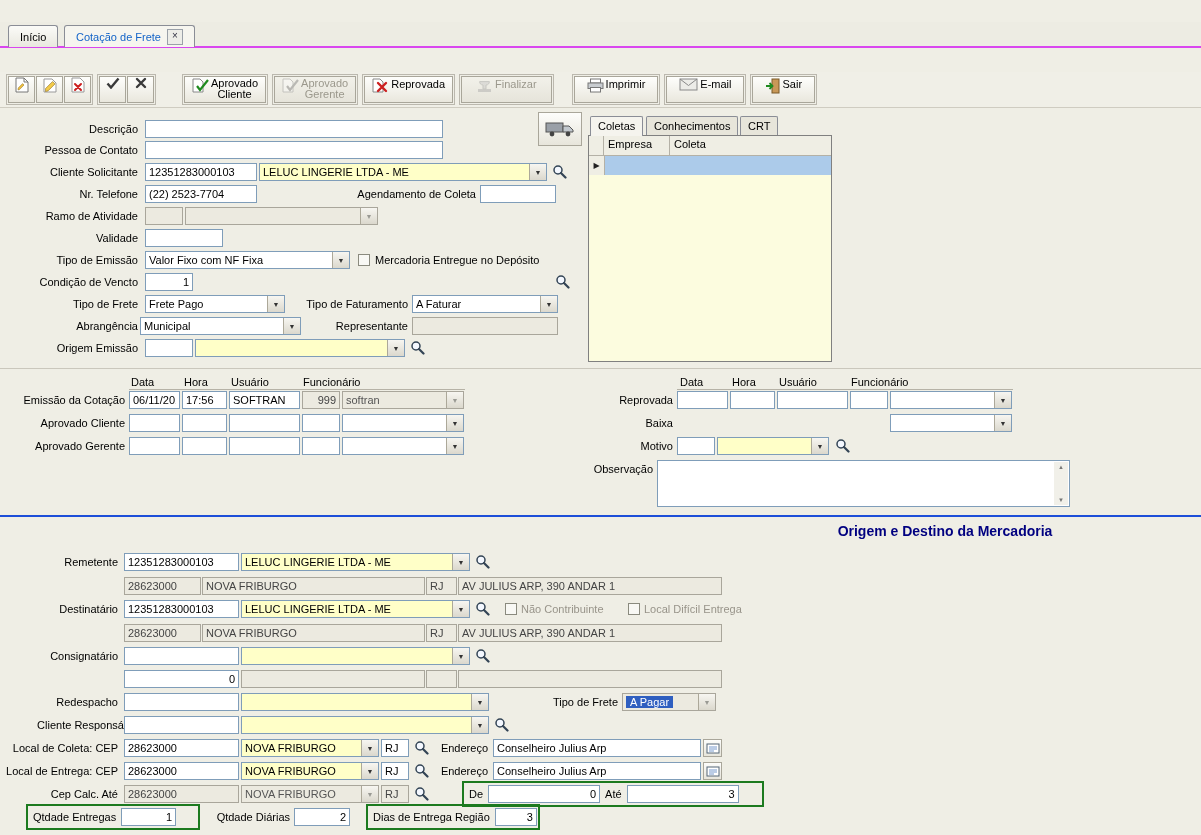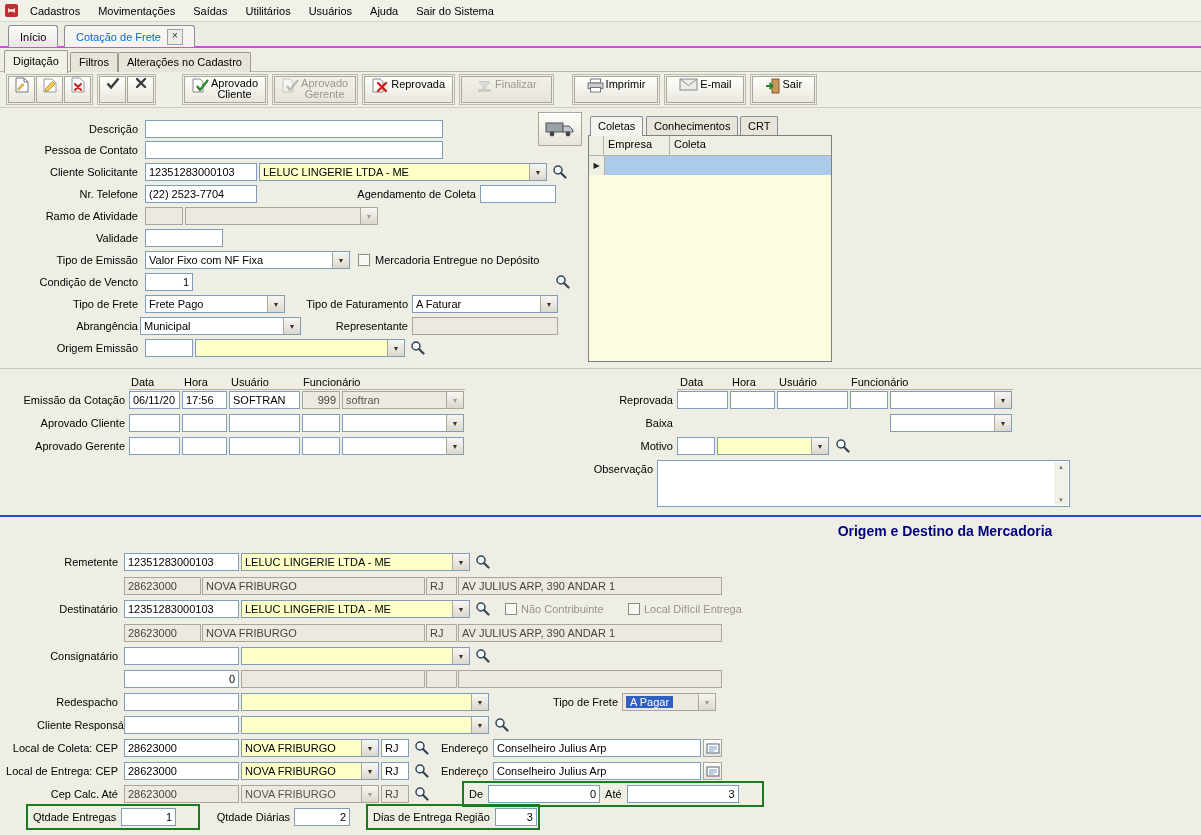--- a/index.html
+++ b/index.html
@@ -73,51 +73,31 @@
   .addrbtn{width:19px;height:18px;border:1px solid #A9A69A;background:linear-gradient(#FDFDFB,#E7E5DB);
     display:flex;align-items:center;justify-content:center;box-sizing:border-box;cursor:pointer}
   .toolbtn{border:1px solid #A9A69A;background:linear-gradient(#FDFDFB,#E7E5DB);
     display:flex;align-items:center;justify-content:center;cursor:pointer;box-sizing:border-box}
 </style>
 </head>
 <body>
 
 <div class="window">
 
-  <div class="menubar">
-    <span style="display:flex;margin-right:2px">
-      <svg width="15" height="15">
-          <rect x="1" y="1" width="13" height="13" rx="2" fill="#C03030"></rect>
-          <path d="M4.5 9.5c0-3.5 6-3.5 6 0M4.5 5.5c0 3.5 6 3.5 6 0" stroke="#fff" stroke-width="1.2" fill="none"></path>
-        </svg>
-    </span>
-    <div class="menu-item">Cadastros</div>
-    <div class="menu-item">Movimentações</div>
-    <div class="menu-item">Saídas</div>
-    <div class="menu-item">Utilitários</div>
-    <div class="menu-item">Usuários</div>
-    <div class="menu-item">Ajuda</div>
-    <div class="menu-item">Sair do Sistema</div>
-  </div>
 
   <div class="tabbar">
     <div class="tab" style="left:8px">
       <span>Início</span>
     </div>
     <div class="tab active" style="left:64px">
       <span>Cotação de Frete</span>
       <span class="tabclose">×</span>
     </div>
   </div>
 
-  <div class="subtabbar">
-    <div class="subtab active" style="left:4px">Digitação</div>
-    <div class="subtab" style="left:70px">Filtros</div>
-    <div class="subtab" style="left:118px">Alterações no Cadastro</div>
-  </div>
 
   <div class="toolbar">
     <div class="tgroup">
       <div class="tbtn small">
         <svg width="14" height="16">
             <path d="M1 1h8l4 4v10H1z" fill="#fff" stroke="#777"></path>
             <path d="M9 1v4h4" fill="none" stroke="#777"></path>
             <path d="M3 13l1.5-.4L9 8 7.6 6.6 3.2 11z" fill="#F0C040" stroke="#8A6D1F" stroke-width=".5"></path>
           </svg>
       </div>

